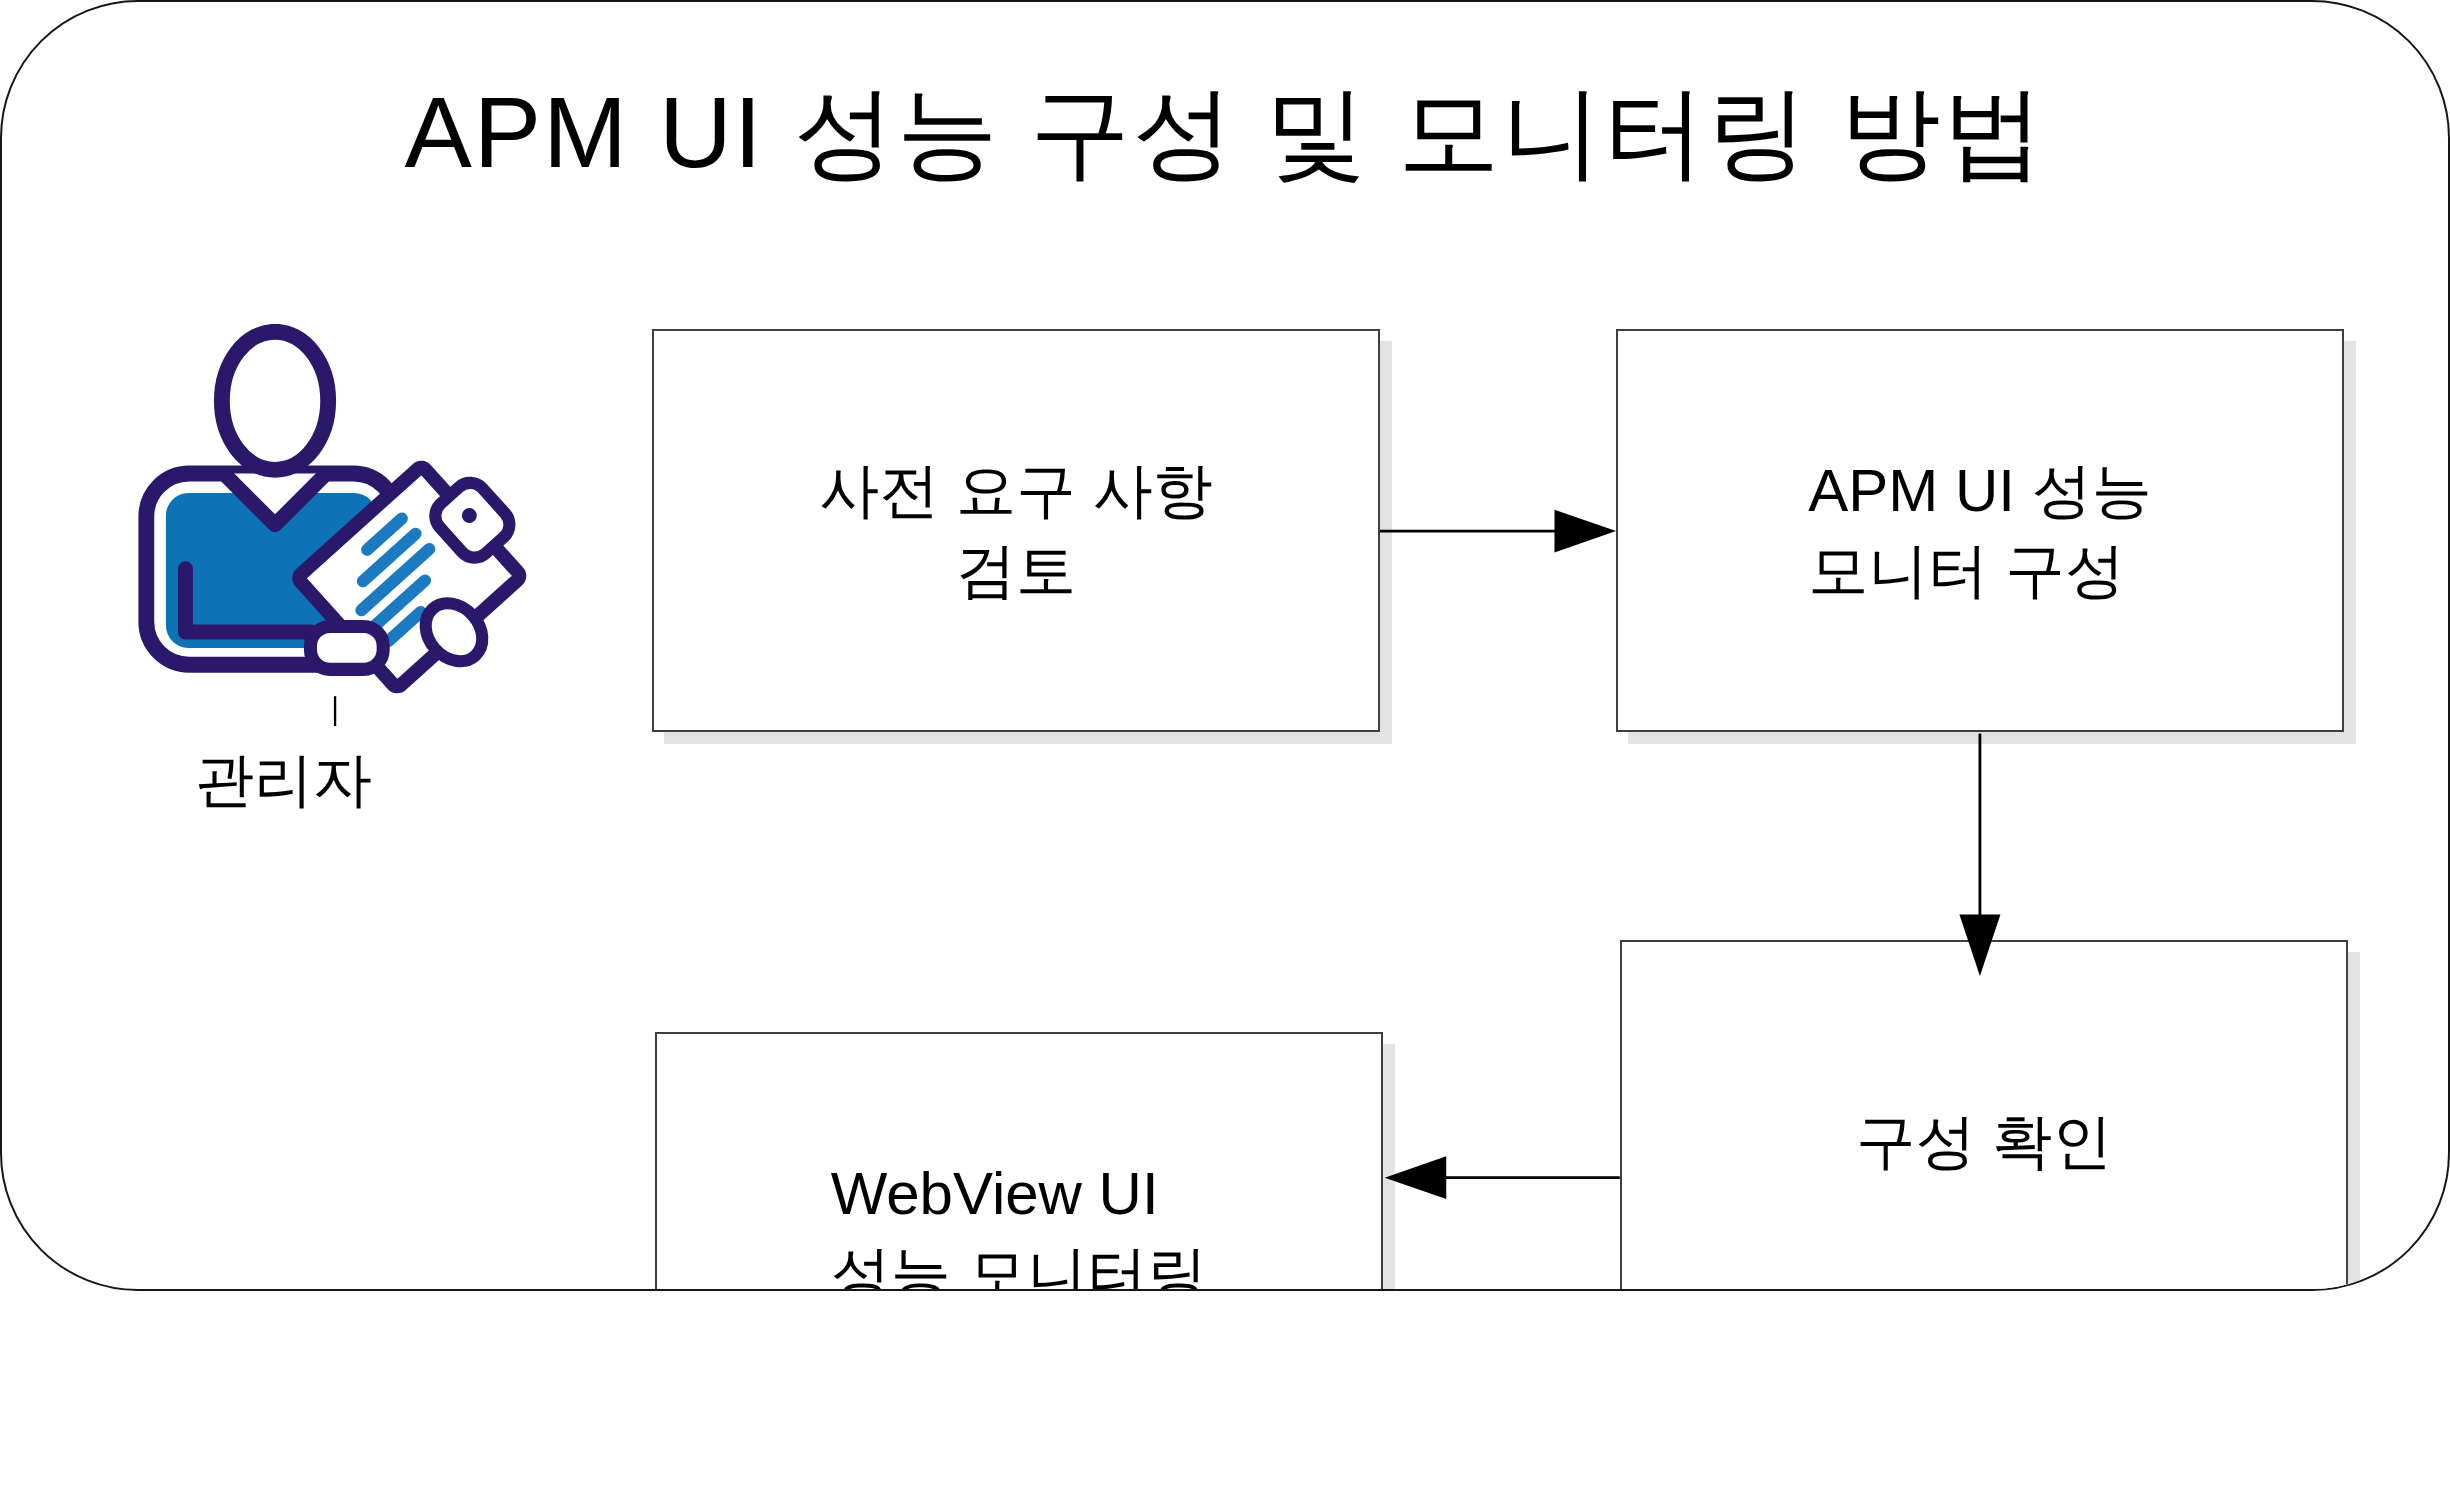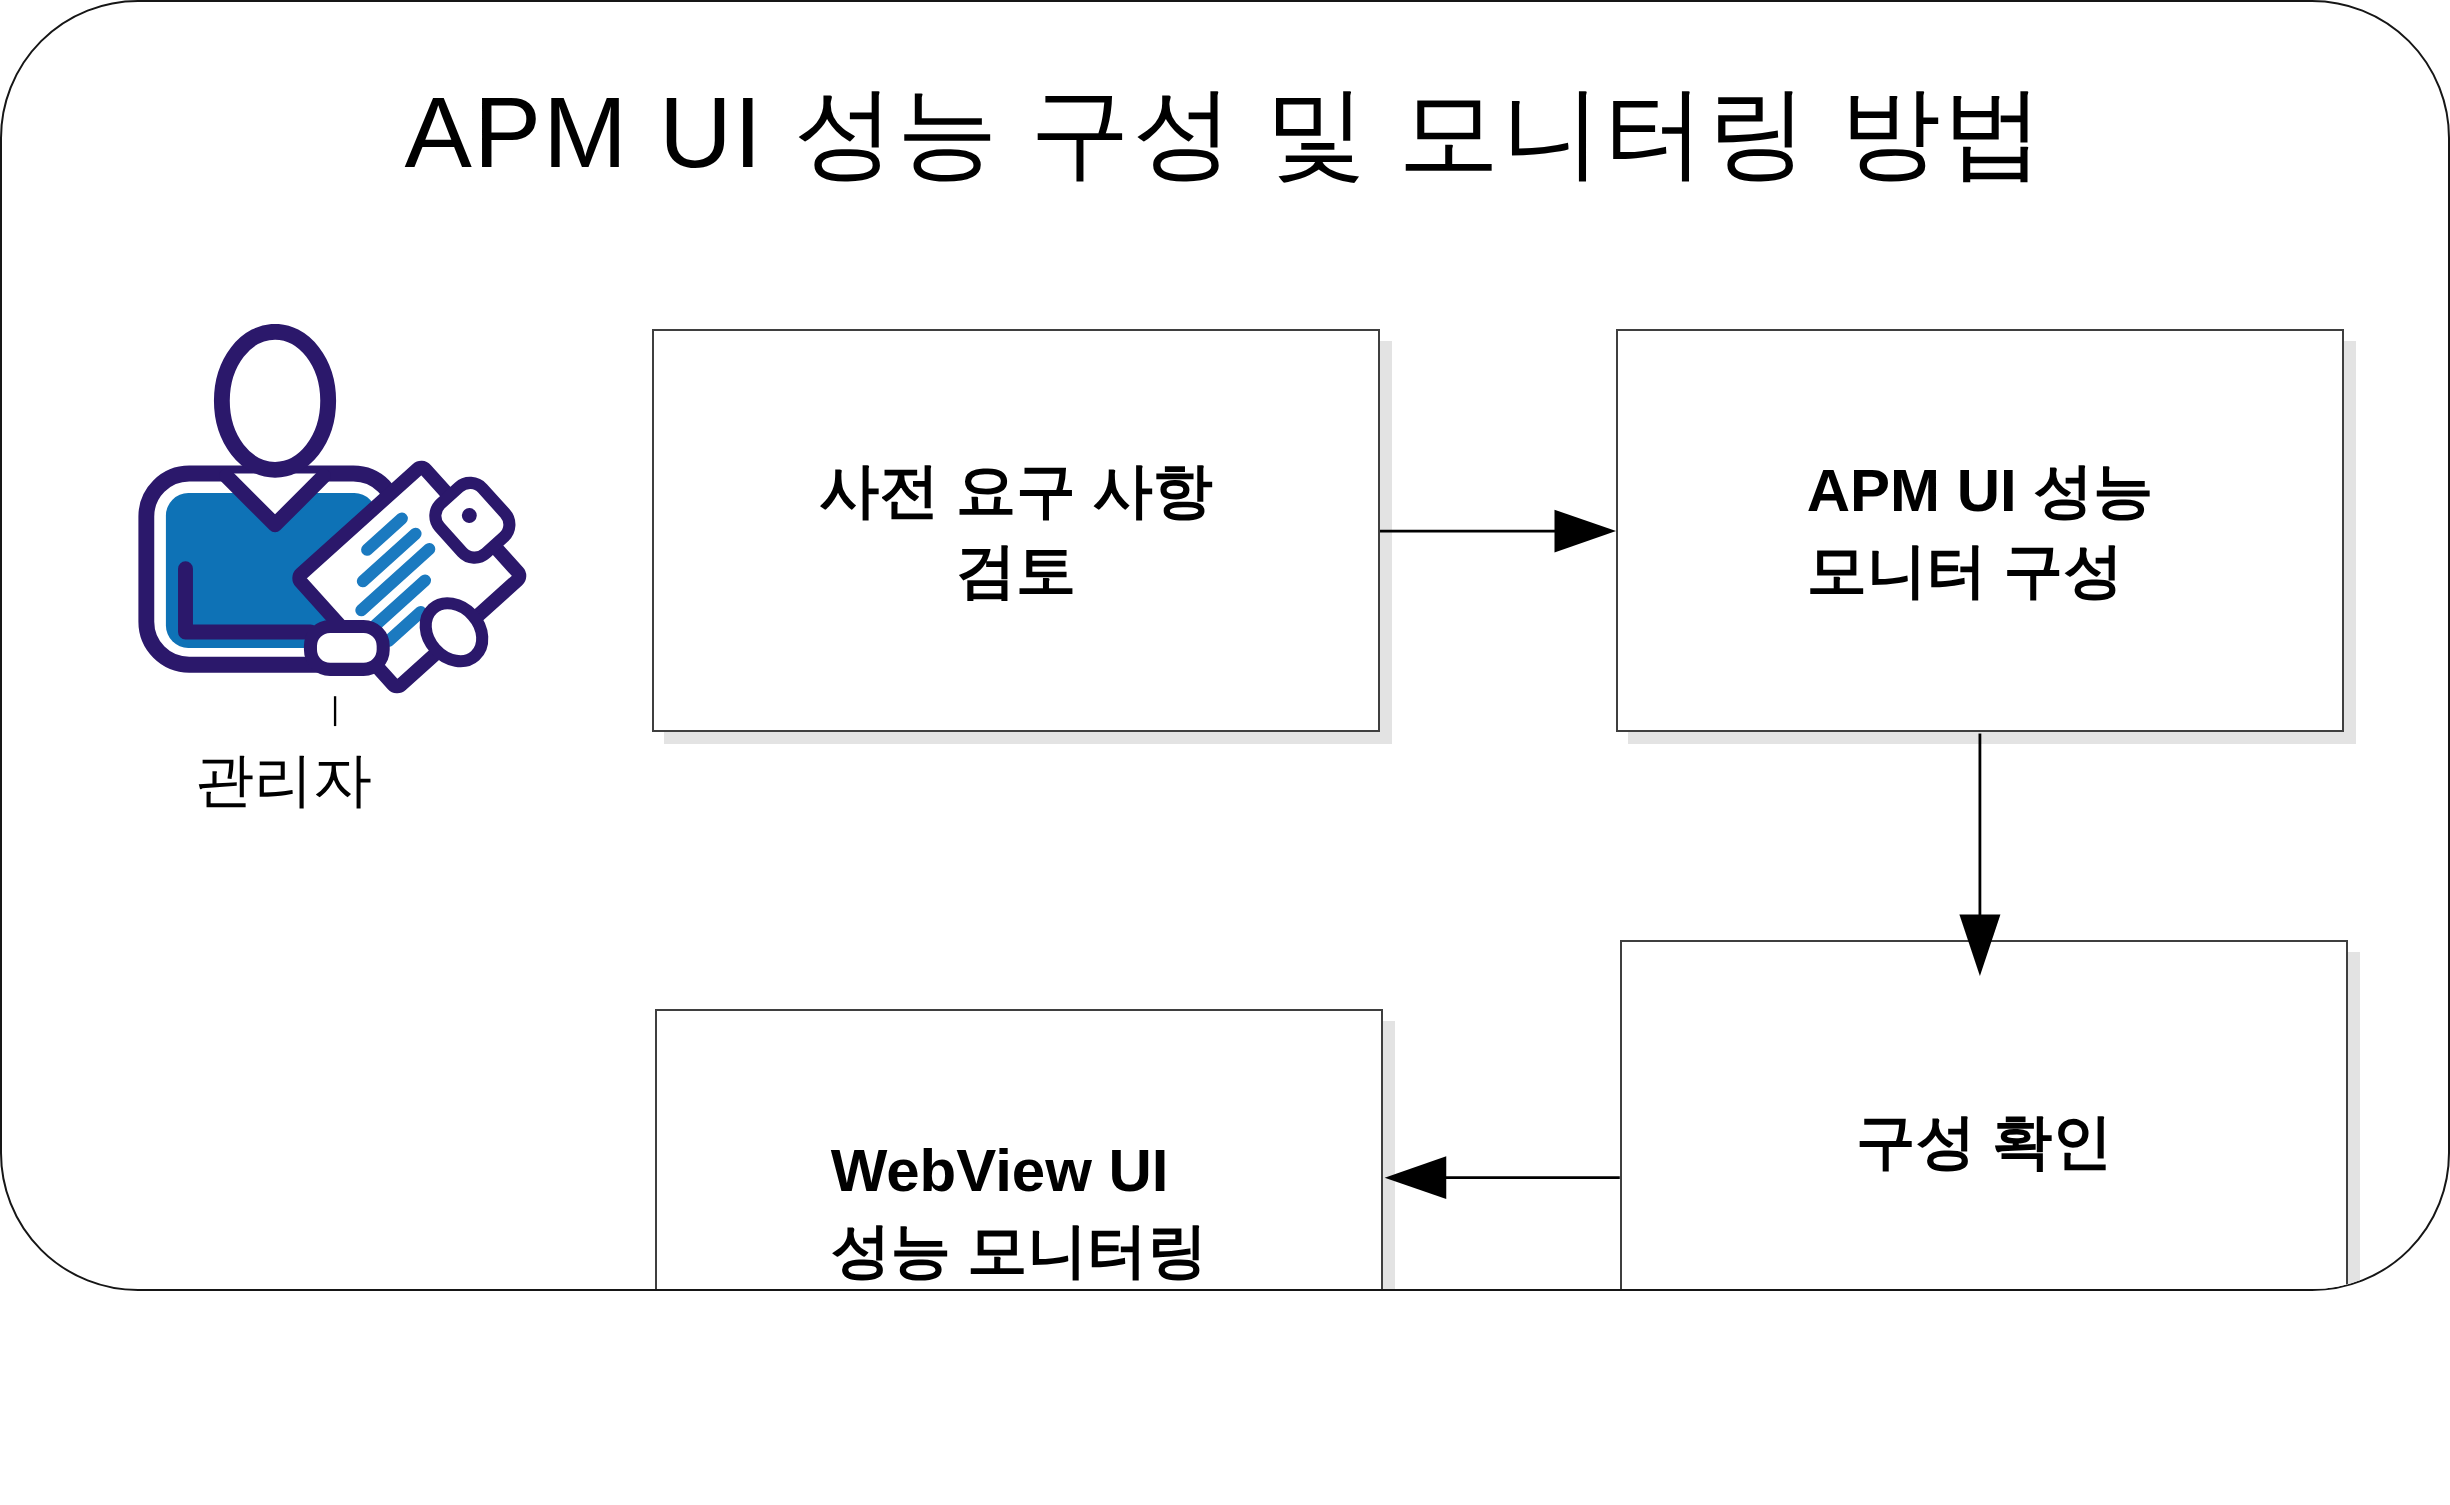--- a/index.html
+++ b/index.html
@@ -34,34 +34,33 @@
     position: absolute;
     width: 728px;
     height: 403px;
     box-sizing: border-box;
     background: #ffffff;
     border: 2.8px solid var(--color-node_border, #3f3f3f);
     box-shadow: 12px 12px 0 0 var(--color-node_shadow, #e3e3e3);
     display: flex;
     align-items: center;
     justify-content: center;
-    font-weight: bold;
   }
   .flow-node .node-label {
     font-size: 60px;
     line-height: 80px;
     color: var(--color-text, #000000);
     white-space: pre-line;
   }
   .flow-node.align-center .node-label { text-align: center; }
   .flow-node.align-left   .node-label { text-align: left; width: max-content; }
   #node-review    { left: 650px;  top: 327px; }
   #node-configure { left: 1614px; top: 327px; }
   #node-verify    { left: 1618px; top: 938px; }
-  #node-webview   { left: 653px;  top: 1007px; }
+  #node-webview   { left: 653px;  top: 1030px; }
 
   .actor {
     position: absolute;
     left: 135px;
     top: 322px;
     width: 401px;
     height: 383px;
   }
   .actor-label {
     position: absolute;

